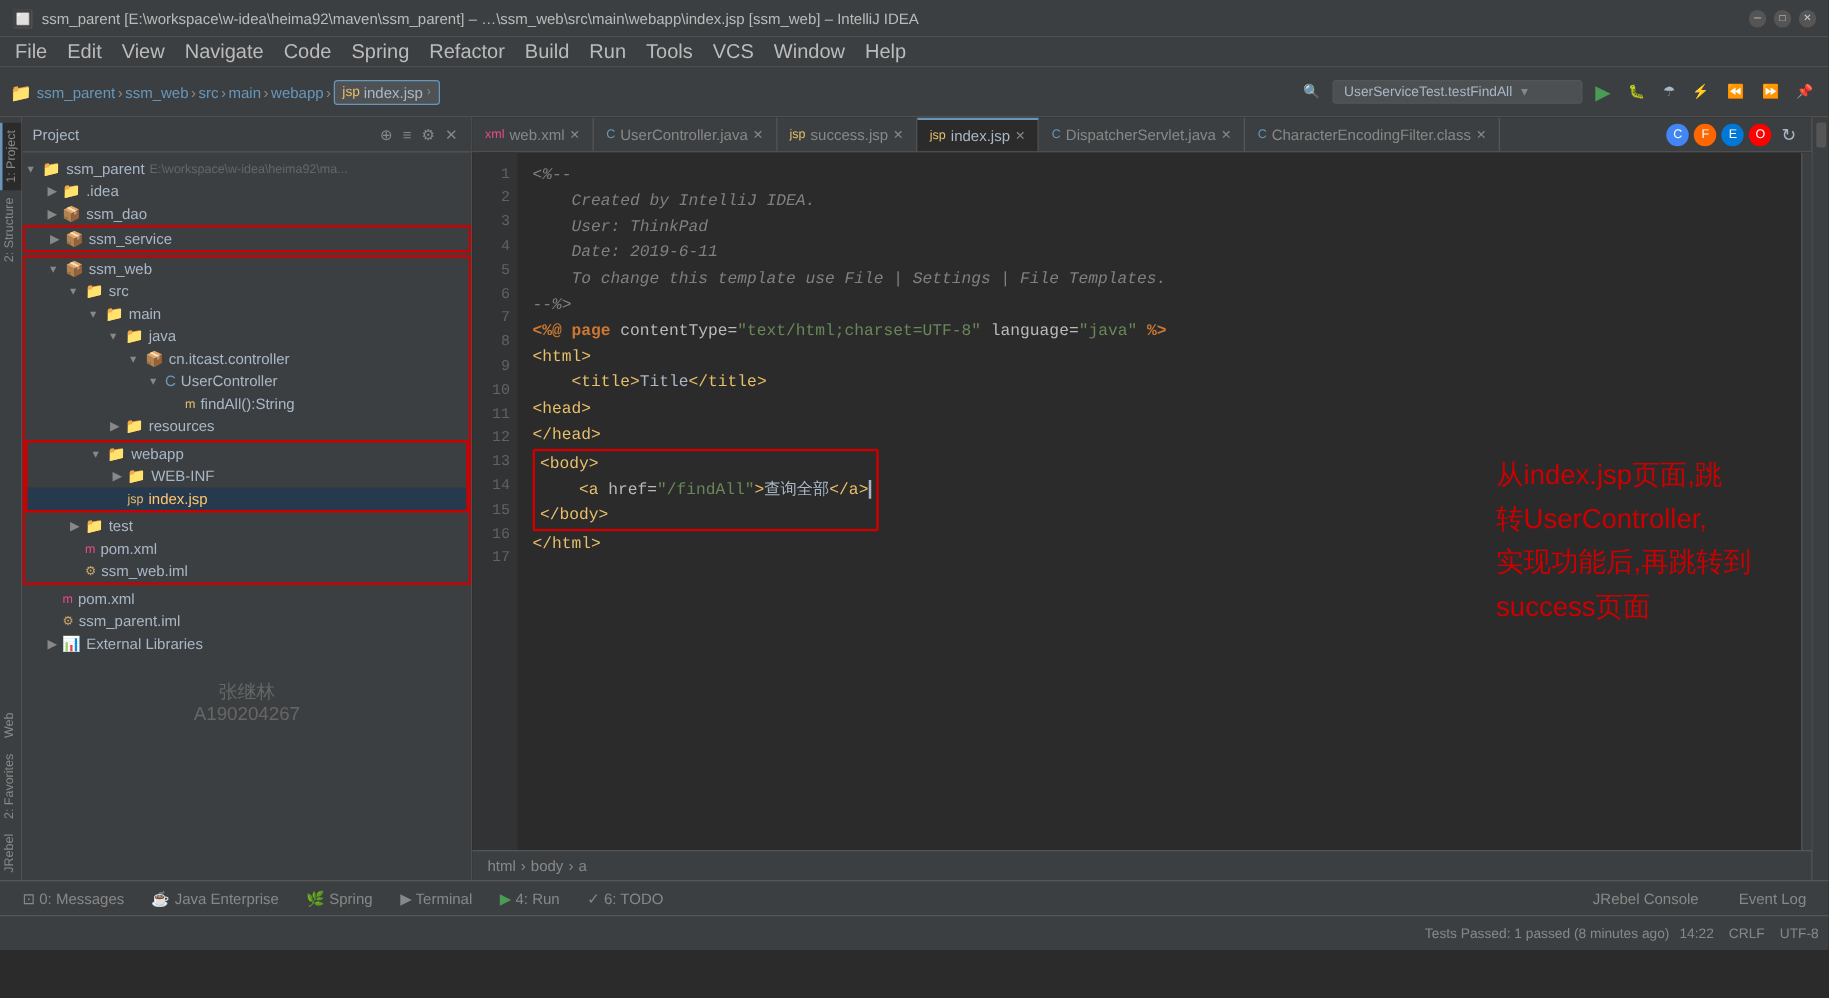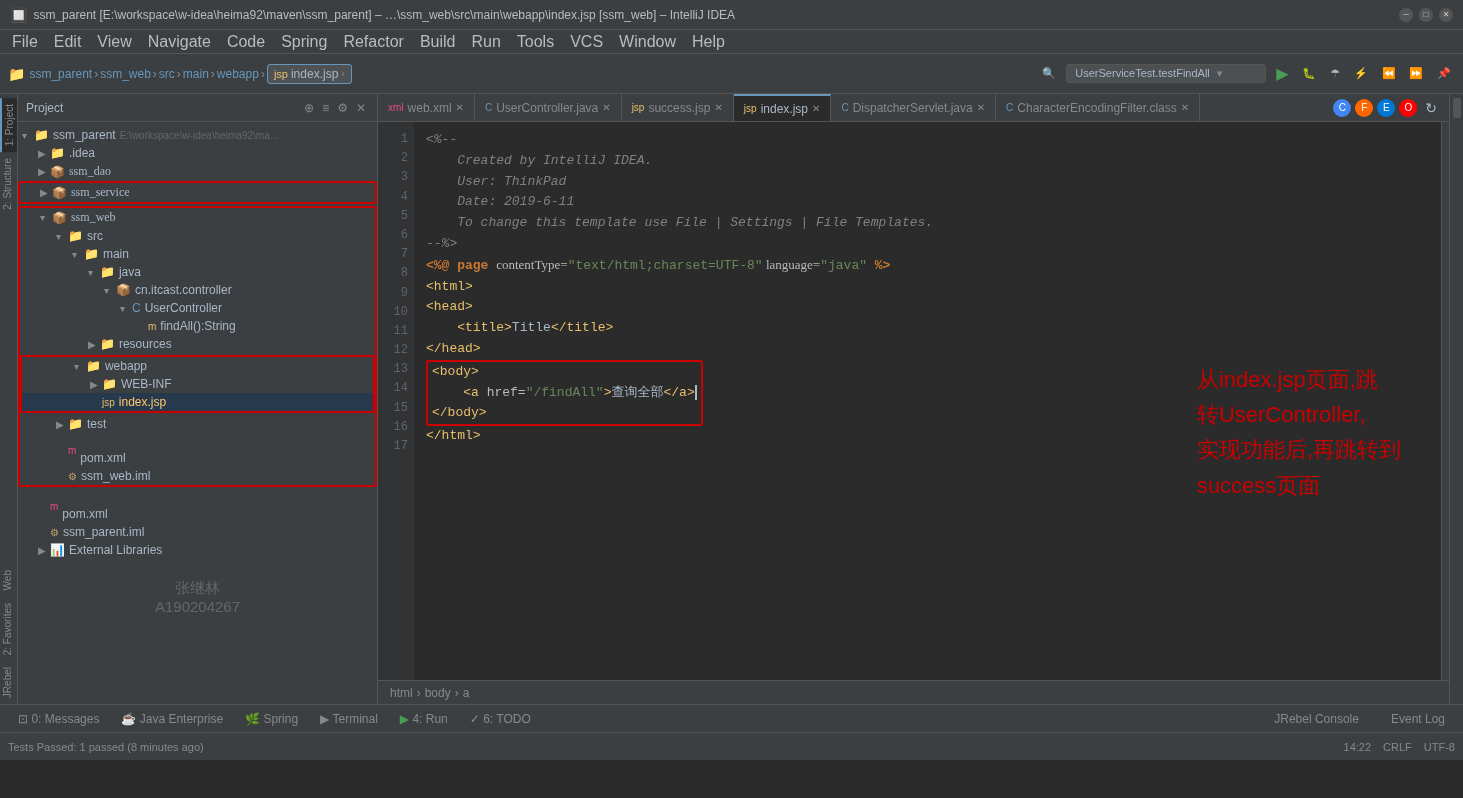--- a/index.html
+++ b/index.html
@@ -126,22 +126,22 @@
       align-items: center;
       padding: 2px 4px;
       cursor: pointer;
       white-space: nowrap;
     }
     .tree-item.highlighted { background: #26394d; }
     .tree-arrow { width: 12px; display: inline-block; color: #888; font-size: 10px; }
     .tree-icon { margin-right: 4px; font-size: 12px; }
     .tree-label { color: #a9b7c6; }
     .tree-label.jsp-file { color: #ffc66d; }
-    .tree-label.xml-file { color: #a9b7c6; margin-top: 16px; }
-    .tree-label.module { color: #a9b7c6; font-family: Liberation Serif, serif; }
+    .tree-label.xml-file { color: #a9b7c6; }
+    .tree-label.module { color: #a9b7c6; }
 
     
     .editor-area {
       flex: 1;
       display: flex;
       flex-direction: column;
       background: #2b2b2b;
     }
 
     
@@ -194,21 +194,21 @@
       flex: 1;
       padding: 8px 12px;
       overflow: auto;
       line-height: 1.6;
       position: relative;
     }
     .code-line { white-space: pre; }
     
     
     .c-comment { color: #808080; font-style: italic; }
-    .c-attr { color: #bababa; font-family: Liberation Serif, serif; }
+    .c-attr { color: #bababa; }
     .c-string { color: #6a8759; }
     .c-text { color: #a9b7c6; }
     .c-jsp { color: #cc7832; font-weight: bold; }
 
     
     .annotation-area {
       position: absolute;
       right: 40px;
       top: 240px;
       font-family: Arial, sans-serif;
@@ -222,21 +222,21 @@
       background: #3c3f41;
       height: 28px;
       display: flex;
       align-items: center;
       padding: 0 8px;
       border-top: 1px solid #555;
       font-size: 11px;
       color: #888;
       gap: 8px;
     }
-    .status-left { flex: 1; }
+    .status-left { flex: 1; text-align: right; }
     .status-right { display: flex; gap: 12px; align-items: center; }
 
     
     .bottom-tabs {
       background: #3c3f41;
       height: 28px;
       display: flex;
       align-items: center;
       border-top: 1px solid #555;
       padding: 0 8px;
@@ -567,22 +567,22 @@
       </div>
       <div class="code-content">
         <div class="code-line"><span class="c-comment">&lt;%--</span></div>
         <div class="code-line"><span class="c-comment">    Created by IntelliJ IDEA.</span></div>
         <div class="code-line"><span class="c-comment">    User: ThinkPad</span></div>
         <div class="code-line"><span class="c-comment">    Date: 2019-6-11</span></div>
         <div class="code-line"><span class="c-comment">    To change this template use File | Settings | File Templates.</span></div>
         <div class="code-line"><span class="c-comment">--%&gt;</span></div>
         <div class="code-line"><span class="c-jsp">&lt;%@ page </span><span class="c-attr">contentType=</span><span class="c-string">"text/html;charset=UTF-8"</span><span class="c-attr"> language=</span><span class="c-string">"java"</span><span class="c-jsp"> %&gt;</span></div>
         <div class="code-line"><span class="tag-angle">&lt;</span><span class="tag-name">html</span><span class="tag-angle">&gt;</span></div>
+        <div class="code-line">    <span class="tag-angle">&lt;</span><span class="tag-name">title</span><span class="tag-angle">&gt;</span><span class="c-text">Title</span><span class="tag-angle">&lt;/</span><span class="tag-name">title</span><span class="tag-angle">&gt;</span></div>
         <div class="code-line"><span class="tag-angle">&lt;</span><span class="tag-name">head</span><span class="tag-angle">&gt;</span></div>
-        <div class="code-line">    <span class="tag-angle">&lt;</span><span class="tag-name">title</span><span class="tag-angle">&gt;</span><span class="c-text">Title</span><span class="tag-angle">&lt;/</span><span class="tag-name">title</span><span class="tag-angle">&gt;</span></div>
         <div class="code-line"><span class="tag-angle">&lt;/</span><span class="tag-name">head</span><span class="tag-angle">&gt;</span></div>
 
         <div style="display:flex; align-items:center;">
           <div style="border:2px solid #cc0000; border-radius:2px; padding:0 4px;">
             <div class="code-line"><span class="tag-angle">&lt;</span><span class="tag-name">body</span><span class="tag-angle">&gt;</span></div>
             <div class="code-line">    <span class="tag-angle">&lt;</span><span class="tag-name">a</span><span class="attr-name"> href=</span><span class="attr-val">"/findAll"</span><span class="tag-angle">&gt;</span><span class="c-text">查询全部</span><span class="tag-angle">&lt;/</span><span class="tag-name">a</span><span class="tag-angle">&gt;</span><span id="cursor-blink" style="border-left:2px solid #a9b7c6; animation: blink 1s step-end infinite;"></span></div>
             <div class="code-line"><span class="tag-angle">&lt;/</span><span class="tag-name">body</span><span class="tag-angle">&gt;</span></div>
           </div>
         </div>
         <div class="code-line"><span class="tag-angle">&lt;/</span><span class="tag-name">html</span><span class="tag-angle">&gt;</span></div>

